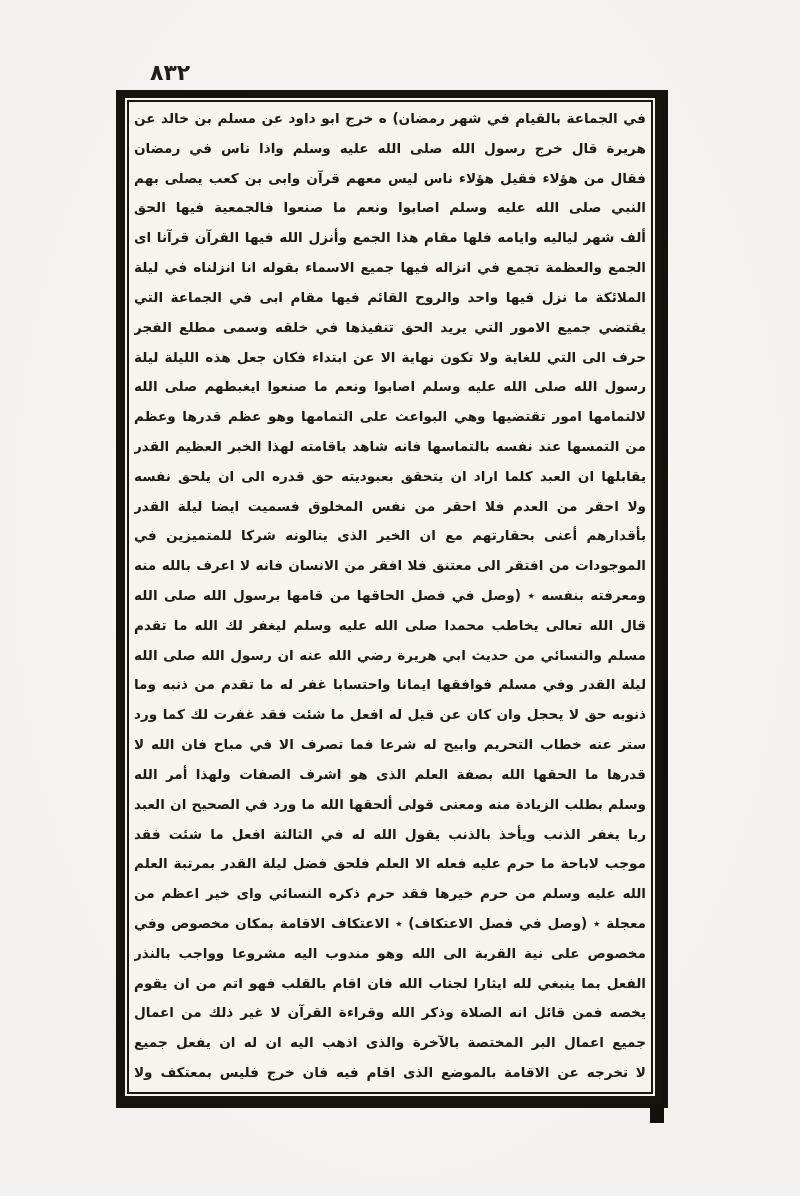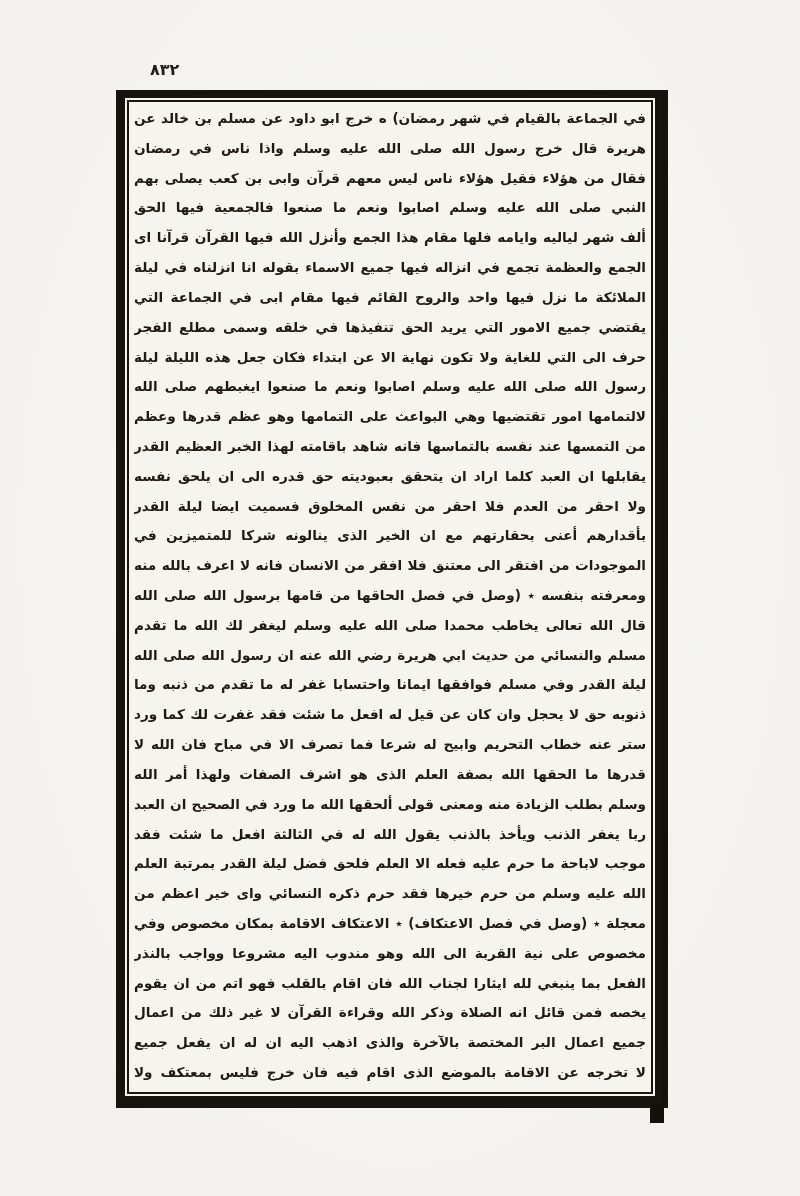--- a/index.html
+++ b/index.html
@@ -18,21 +18,21 @@
     position: absolute;
     inset: 0;
     background:
       radial-gradient(ellipse at 50% 45%, rgba(255,255,255,0.55), rgba(0,0,0,0.02) 85%),
       #f6f5f1;
   }
   .page-number {
     position: absolute;
     top: 60px;
     left: 150px;
-    font-size: 16px;
+    font-size: 22px;
     font-weight: bold;
     color: #221e19;
     letter-spacing: 3px;
     direction: rtl;
   }
   .frame {
     position: absolute;
     left: 116px;
     top: 90px;
     width: 552px;

